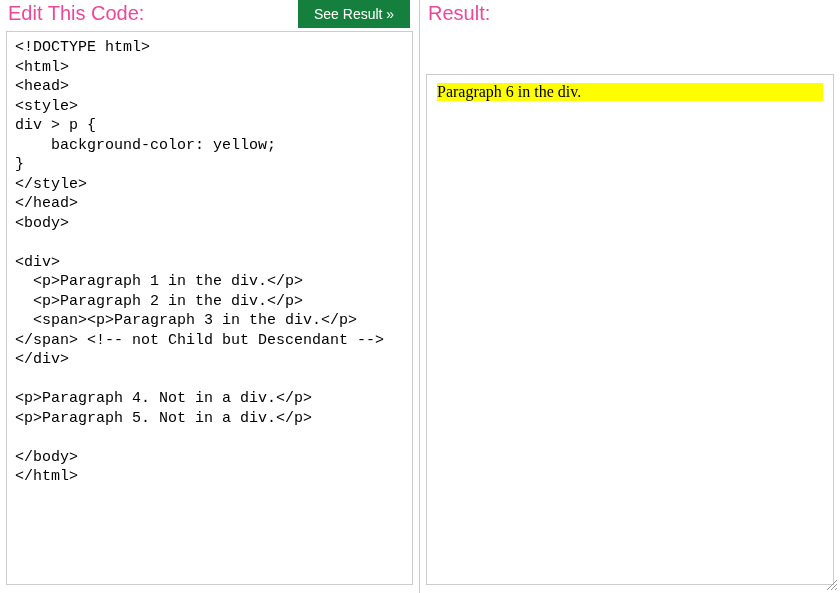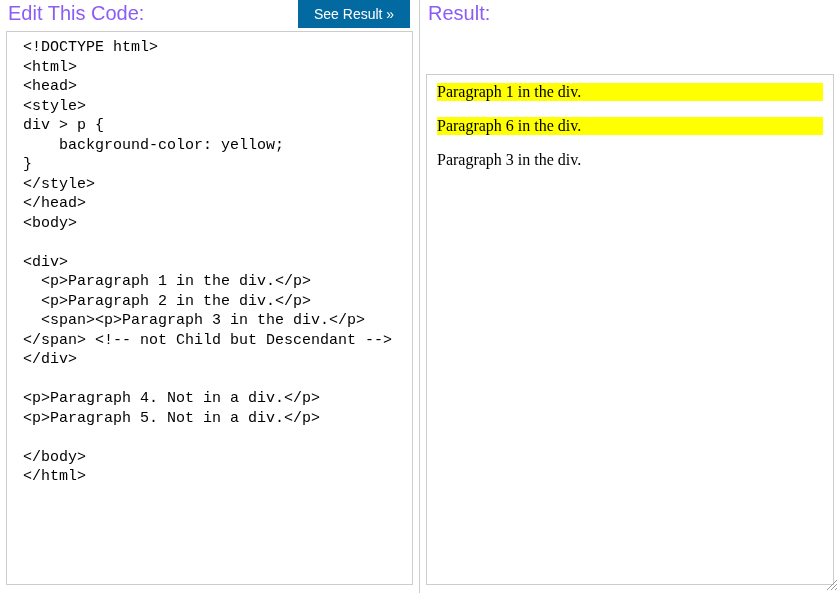--- a/index.html
+++ b/index.html
@@ -32,42 +32,42 @@
       height: 100%;
       display: flex;
       flex-direction: column;
       position: relative;
       gap: 43px;
     }
     .panel-header {
       font-size: 20px;
       font-weight: normal;
       padding: 2px 8px;
-      color: #8b5cf6;
+      color: #ec4899;
       font-family: Verdana, Geneva, sans-serif;
     }
     .see-result-btn {
       position: absolute;
       left: 298px;
       top: 0;
-      background: #0369a1;
+      background: #15803d;
       color: #fff;
       border: none;
       padding: 6px 16px;
       font-size: 14px;
       cursor: pointer;
       font-family: Verdana, Geneva, sans-serif;
       z-index: 10;
     }
     .code-area {
       flex: 1;
       margin: 4px 6px 8px 6px;
       border: 1px solid #ccc;
       background: #fff;
-      padding: 6px 16px;
+      padding: 6px 8px;
       font-family: Consolas, "Courier New", monospace;
       font-size: 15px;
       line-height: 1.3;
       white-space: pre-wrap;
       overflow-y: auto;
       color: #000;
     }
     .result-area {
       flex: 1;
       margin: 4px 6px 8px 6px;
@@ -150,23 +150,21 @@
 &lt;p&gt;Paragraph 4. Not in a div.&lt;/p&gt;
 &lt;p&gt;Paragraph 5. Not in a div.&lt;/p&gt;
 
 &lt;/body&gt;
 &lt;/html&gt;</div>
   </div>
 
   <div class="right-panel">
     <div class="panel-header">Result:</div>
     <div class="result-area" id="result-frame">
-        <p class="result-p hl">Paragraph 1 in the div.</p>
         <p class="result-p hl">Paragraph 6 in the div.</p>
-        <p class="result-p">Paragraph 3 in the div.</p>
       </div>
     <div class="resize-handle">
       <svg width="14" height="14">
         <line x1="3" y1="13" x2="13" y2="3" stroke="#999" stroke-width="1"></line>
         <line x1="7" y1="13" x2="13" y2="7" stroke="#999" stroke-width="1"></line>
         <line x1="11" y1="13" x2="13" y2="11" stroke="#999" stroke-width="1"></line>
       </svg>
     </div>
   </div>
 

